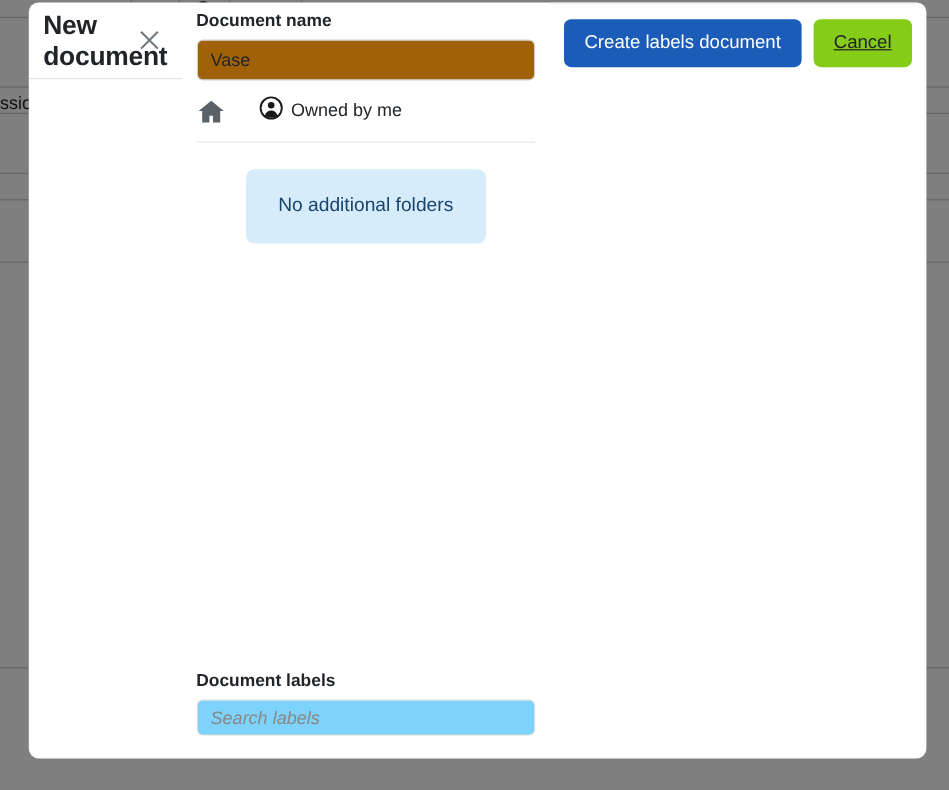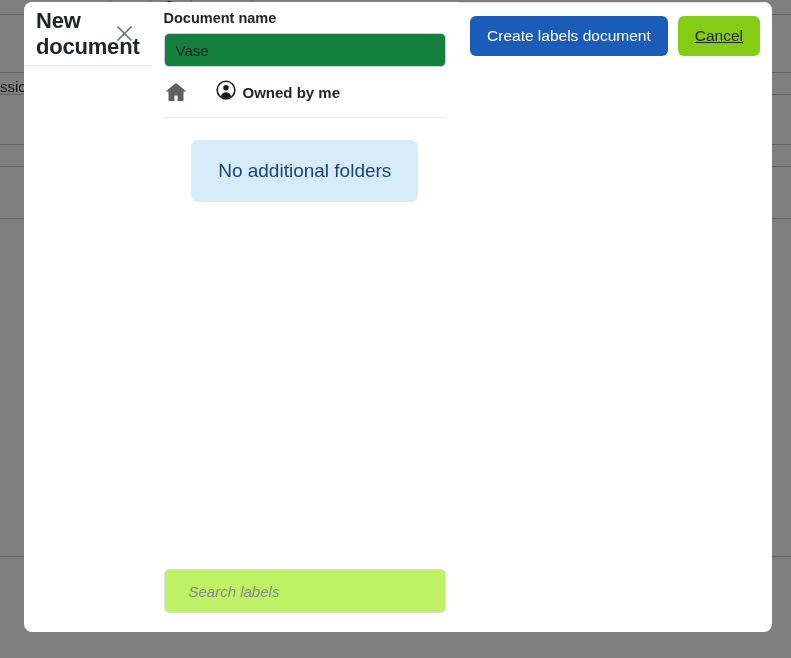--- a/index.html
+++ b/index.html
@@ -79,65 +79,65 @@
     display: flex; flex-direction: column;
     min-height: 0;
   }
   .field-label {
     font-size: 14.5px; font-weight: bold; color: #212529;
     margin-top: 8px; margin-bottom: 7px;
   }
   .text-input {
     width: 100%; height: 23px;
     border: 1px solid #ccd1d5; border-radius: 5px;
-    background: #15803d;
+    background: #a16207;
     padding: 16px 11px;
     font-size: 15px; color: #212529;
     font-family: "Liberation Sans", sans-serif;
     outline: none;
   }
   .owner-row {
     display: flex; align-items: center;
     gap: 10px;
     margin-top: 13px;
     padding-bottom: 13px;
     border-bottom: 1px solid #e8e8e8;
   }
   .home-icon { width: 24px; height: 24px; display:block; }
   .owner-chip {
     display: flex; align-items: center; gap: 7px;
     margin-left: 18px;
   }
   .owner-text {
-    font-size: 15px; font-weight: bold; color: #212529;
+    font-size: 15px; font-weight: normal; color: #212529;
   }
 
   .folders-area {
     flex: 1 1 auto;
     display: flex; justify-content: center;
     padding-top: 22px;
     min-height: 0;
   }
   .no-folders {
     background: #d7ecfb;
     color: #17456e;
     border-radius: 7px;
-    font-size: 19px;
+    font-size: 16px;
     padding: 19px 27px;
     height: 62px;
     display: flex; align-items: center; justify-content: center;
     align-self: flex-start;
   }
 
   .labels-block { padding-bottom: 19px; }
   .search-input {
-    width: 100%; height: 44px;
+    width: 100%; height: 30px;
     border: 1px solid #dcdcdc; border-radius: 5px;
-    background: #bef264;
-    padding: 0 24px;
+    background: #7dd3fc;
+    padding: 0 11px;
     font-size: 15px; color: #212529;
     font-family: "Liberation Sans", sans-serif;
     outline: none;
   }
   .search-input::placeholder {
     color: #888888; font-style: italic; opacity: 1;
   }
 
   .modal-footer {
     flex: 0 0 66px; height: 66px;
@@ -223,20 +223,21 @@
         </span>
         <span class="owner-text">Owned by me</span>
       </span>
     </div>
 
     <div class="folders-area">
       <div class="no-folders">No additional folders</div>
     </div>
 
     <div class="labels-block">
+      <div class="field-label">Document labels</div>
       <input class="search-input" type="text" placeholder="Search labels" style="">
     </div>
   </div>
 
   <div class="modal-footer">
     <button class="btn btn-primary">Create labels document</button>
     <button class="btn btn-secondary">Cancel</button>
   </div>
 
 </div>

